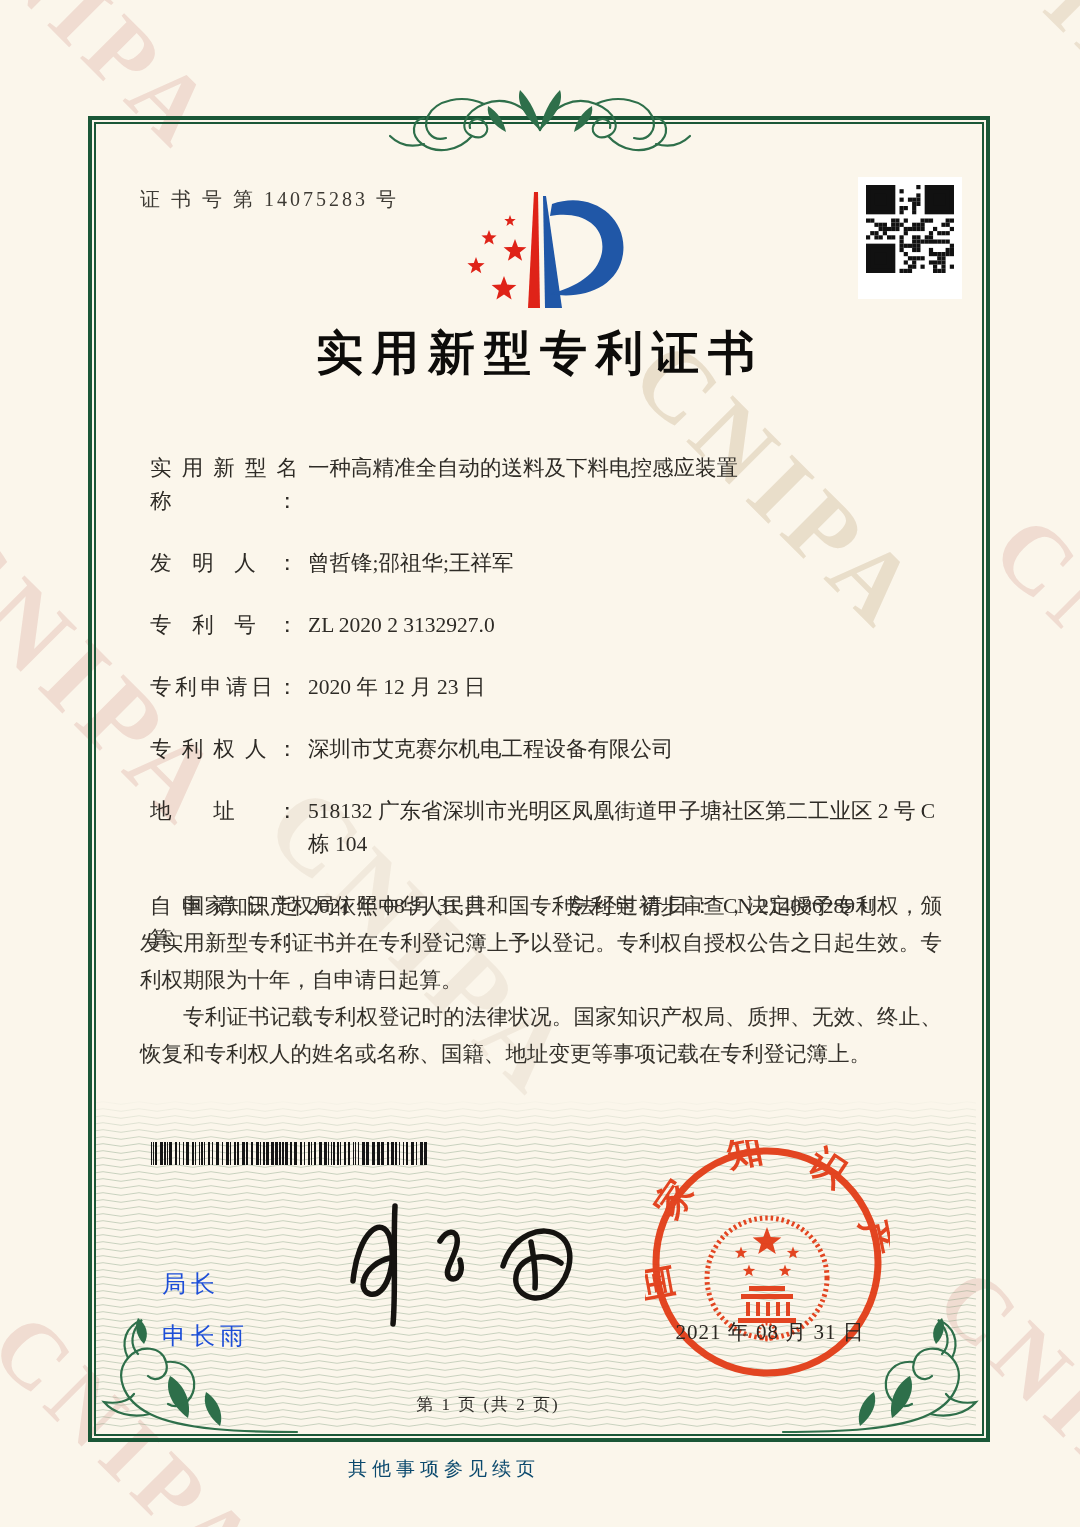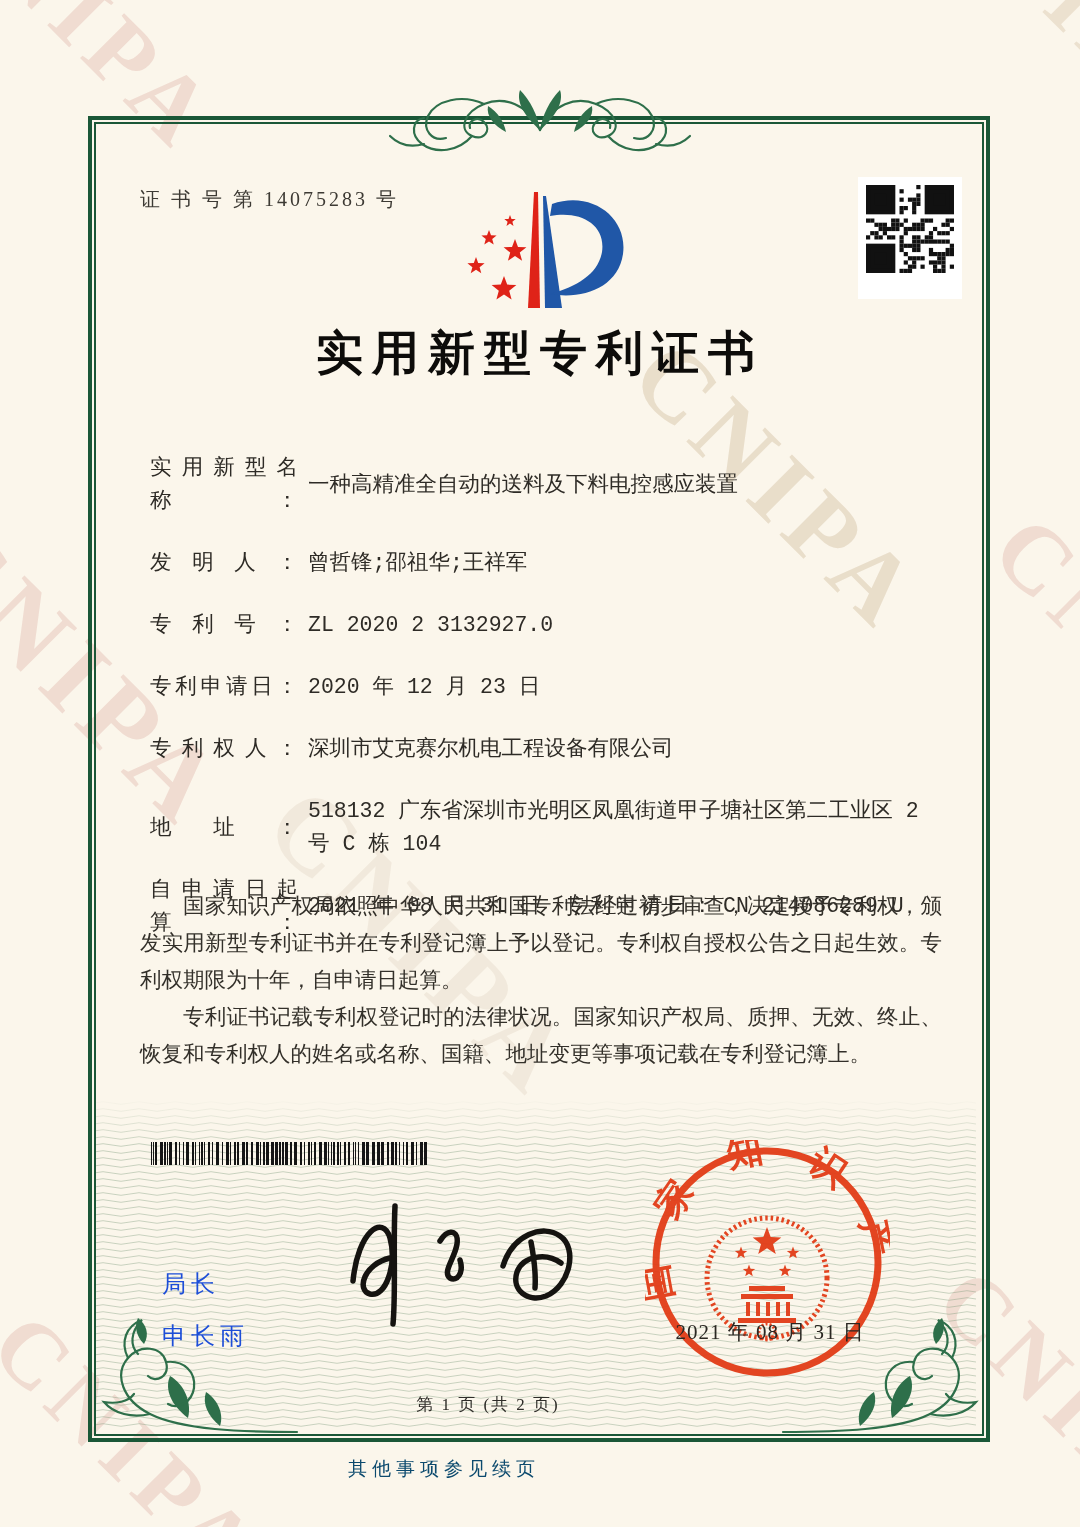--- a/index.html
+++ b/index.html
@@ -75,21 +75,21 @@
   .qr-box svg{position:absolute;left:8px;top:8px;}
   .qr-box svg rect{fill:#111;}
 
   .title{
     position:absolute;left:0;top:322px;width:1080px;
     text-align:center;font-size:47px;font-weight:bold;
     letter-spacing:9px;color:#0d0c0a;
   }
 
   .fields{position:absolute;left:150px;top:452px;width:790px;font-size:21.5px;color:#2e2b26;}
-  .frow{display:flex;align-items:center;margin-bottom:29px;line-height:33px;font-family:Liberation Mono, monospace;}
+  .frow{display:flex;align-items:flex-start;margin-bottom:29px;line-height:33px;}
   .flabel{
     width:148px;flex:0 0 148px;
     text-align:justify;text-align-last:justify;
     white-space:normal;
   }
   .fvalue{margin-left:10px;max-width:640px;}
   .grant-row{position:relative;height:33px;}
   .grant-right{position:absolute;left:415px;top:0;display:flex;}
   .grant-right .flabel{width:148px;flex:0 0 148px;}
 

